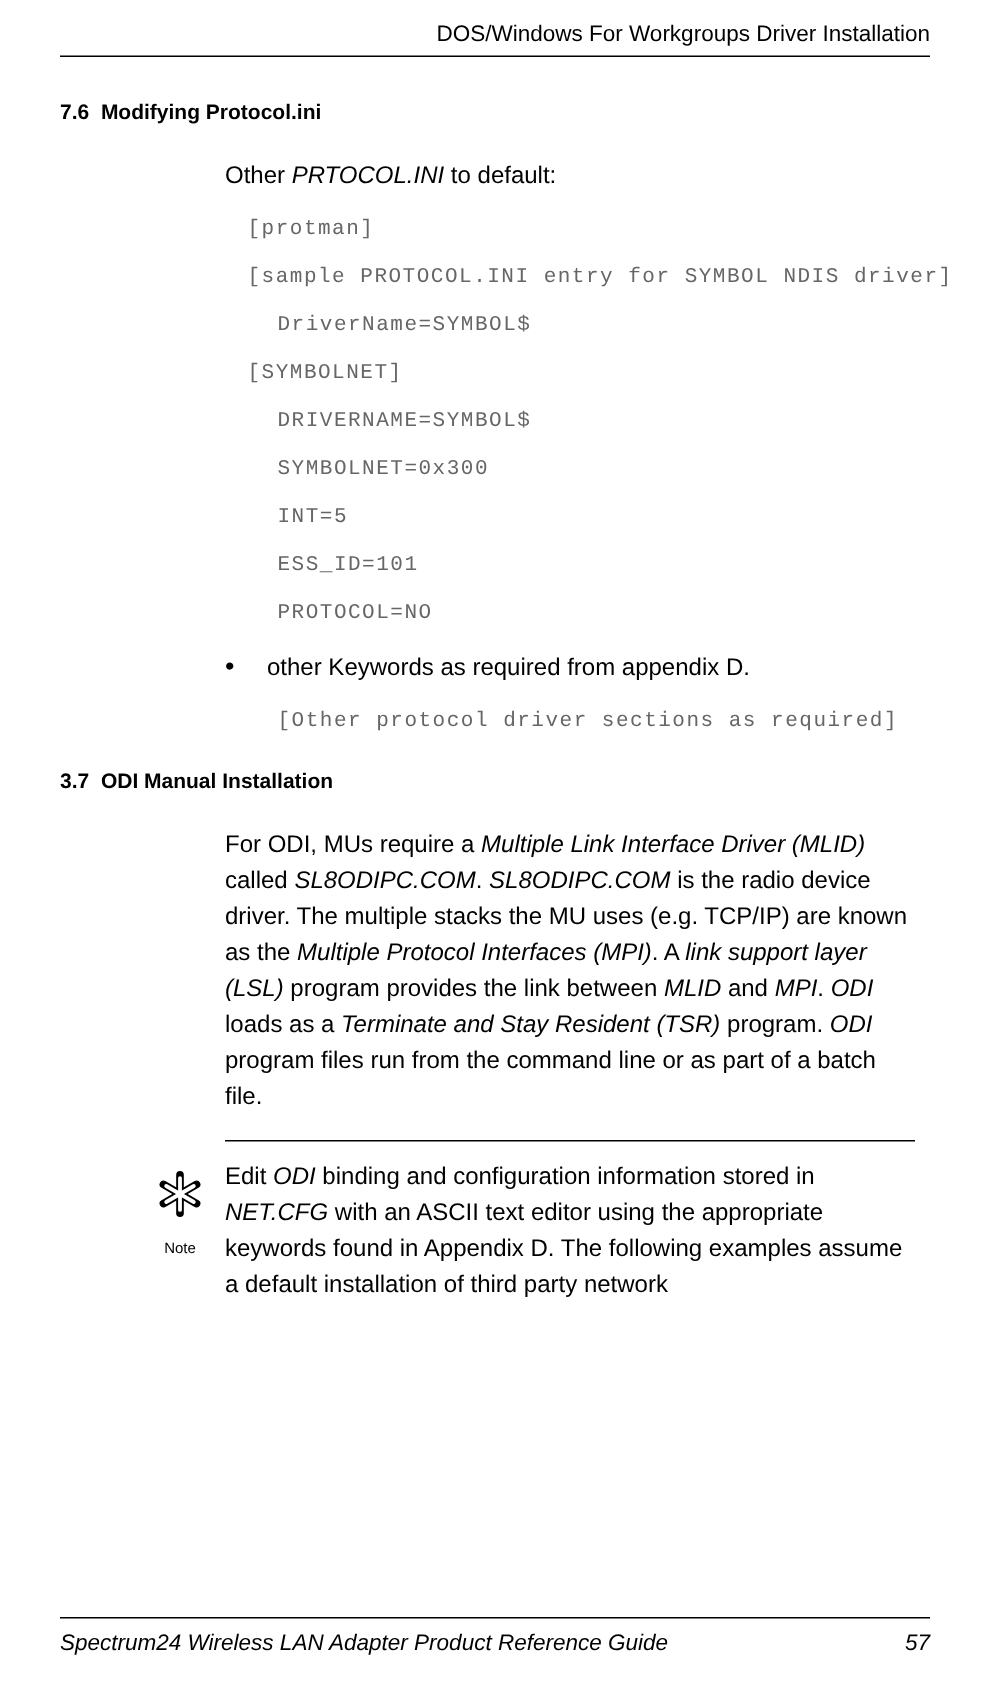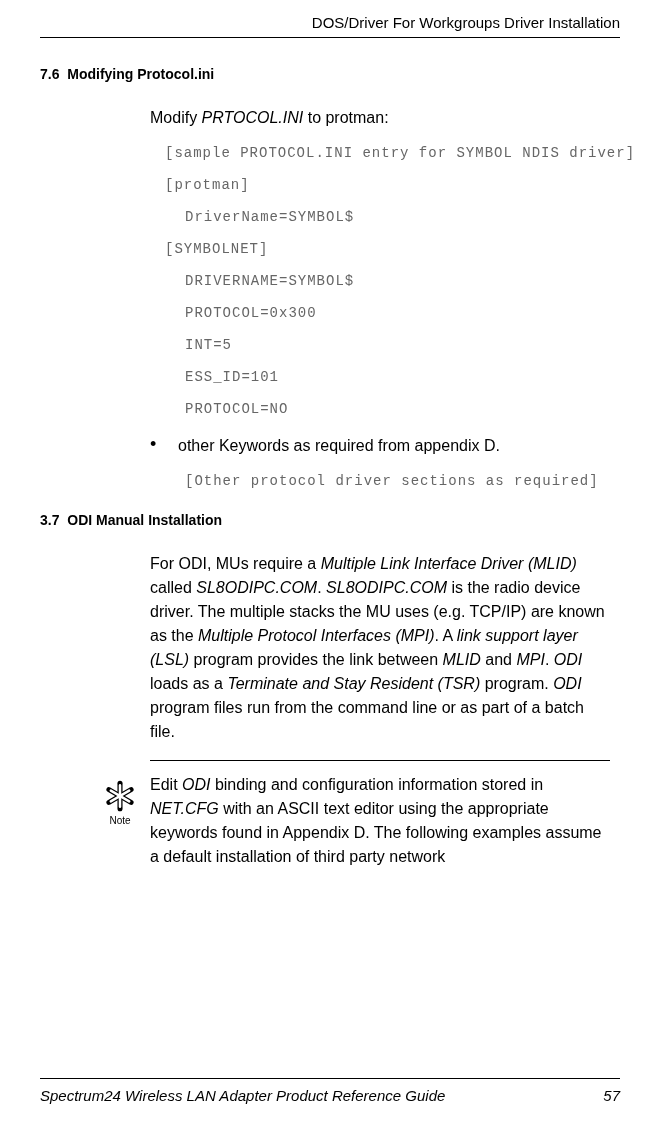--- a/index.html
+++ b/index.html
@@ -87,21 +87,21 @@
     flex-direction: column;
     align-items: center;
     margin-top: 6px;
   }
   .note-svg {
     width: 34px;
     height: 34px;
   }
   .note-label {
     font-size: 10px;
-    margin-top: 2px;
+    margin-top: 14px;
   }
   .note-text-col {
     flex: 1;
     font-size: 16px;
     line-height: 1.5;
   }
   .note-rule {
     border: none;
     border-top: 1px solid #000;
     margin-left: 110px;
@@ -124,38 +124,38 @@
   .footer-row {
     display: flex;
     justify-content: space-between;
     font-size: 15px;
   }
   .spacer-sm { height: 6px; }
 </style>
 </head>
 <body>
 
-<div class="header-text">DOS/Driver For Workgroups Driver Installation</div>
+<div class="header-text">DOS/Windows For Workgroups Driver Installation</div>
 <hr class="header-rule">
 
 <h2 class="section-heading">
   <span>7.6</span>&nbsp;&nbsp;<span>Modifying Protocol.ini</span>
 </h2>
 
 <p class="body-para">
-  <span>Modify </span><span class="italic">PRTOCOL.INI</span><span> to protman:</span>
+  <span>Other </span><span class="italic">PRTOCOL.INI</span><span> to default:</span>
 </p>
 
 <div class="code-block">
+  <div class="code-line">[protman]</div>
   <div class="code-line">[sample PROTOCOL.INI entry for SYMBOL NDIS driver]</div>
-  <div class="code-line">[protman]</div>
   <div class="code-line code-indent">DriverName=SYMBOL$</div>
   <div class="code-line">[SYMBOLNET]</div>
   <div class="code-line code-indent">DRIVERNAME=SYMBOL$</div>
-  <div class="code-line code-indent">PROTOCOL=0x300</div>
+  <div class="code-line code-indent">SYMBOLNET=0x300</div>
   <div class="code-line code-indent">INT=5</div>
   <div class="code-line code-indent">ESS_ID=101</div>
   <div class="code-line code-indent">PROTOCOL=NO</div>
 </div>
 
 <div class="bullet-row">
   <div class="bullet-dot">•</div>
   <div class="bullet-text">other Keywords as required from appendix D.</div>
 </div>
 

